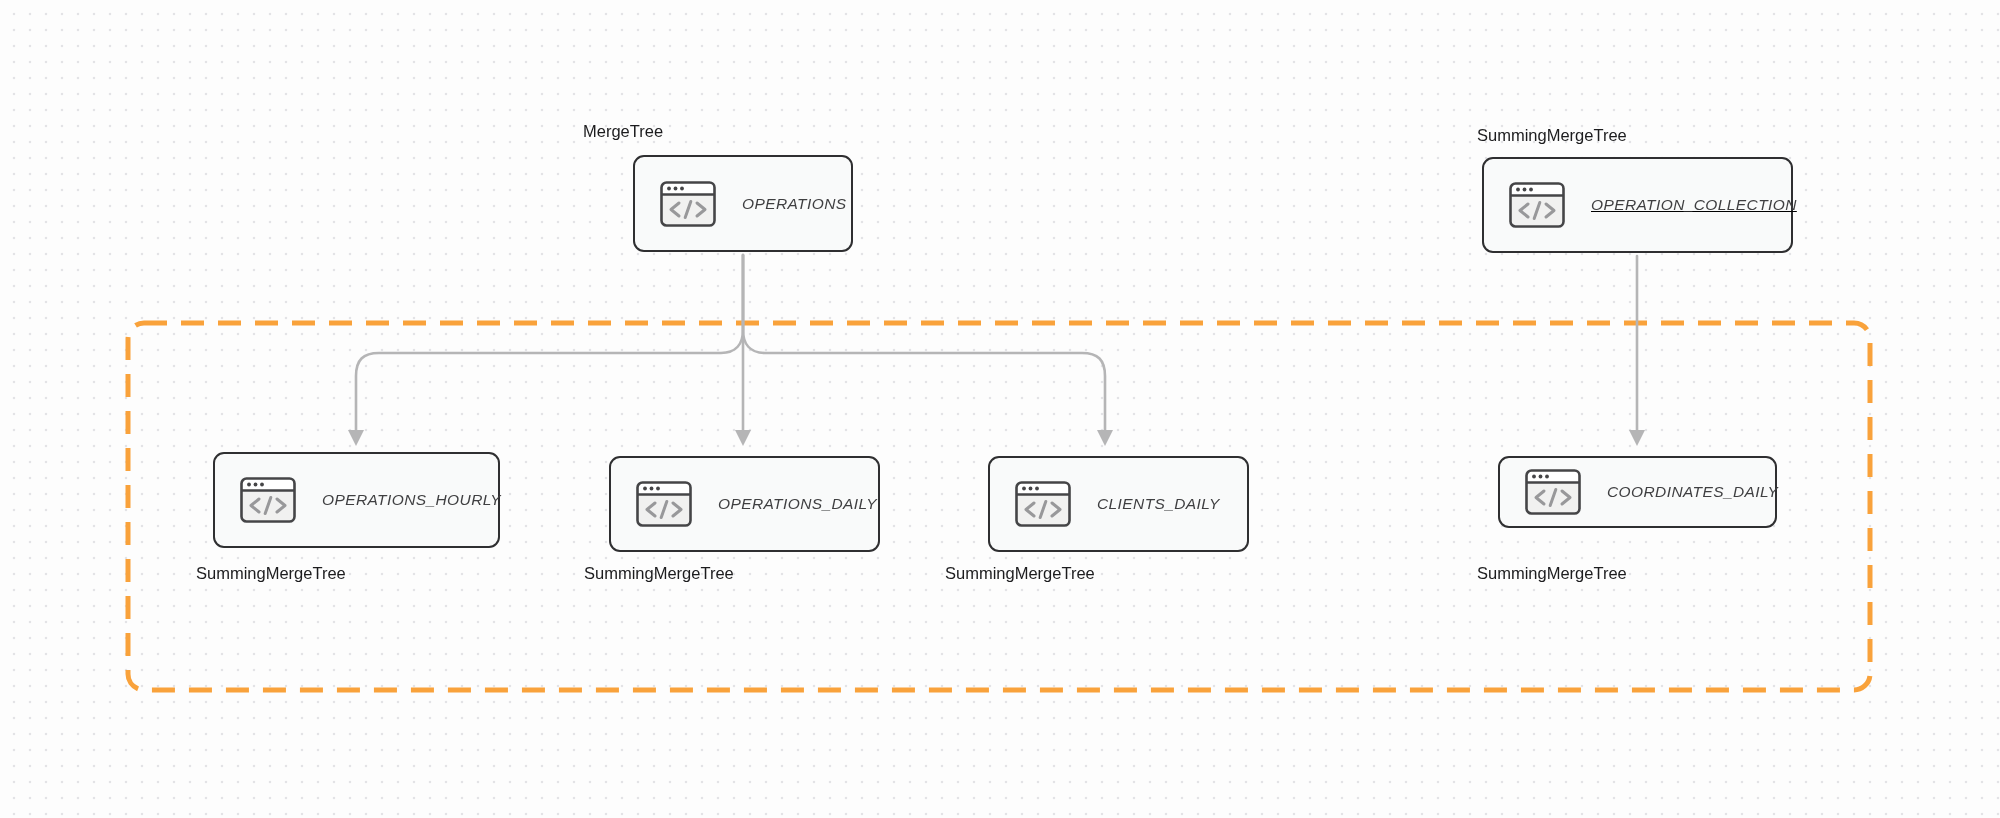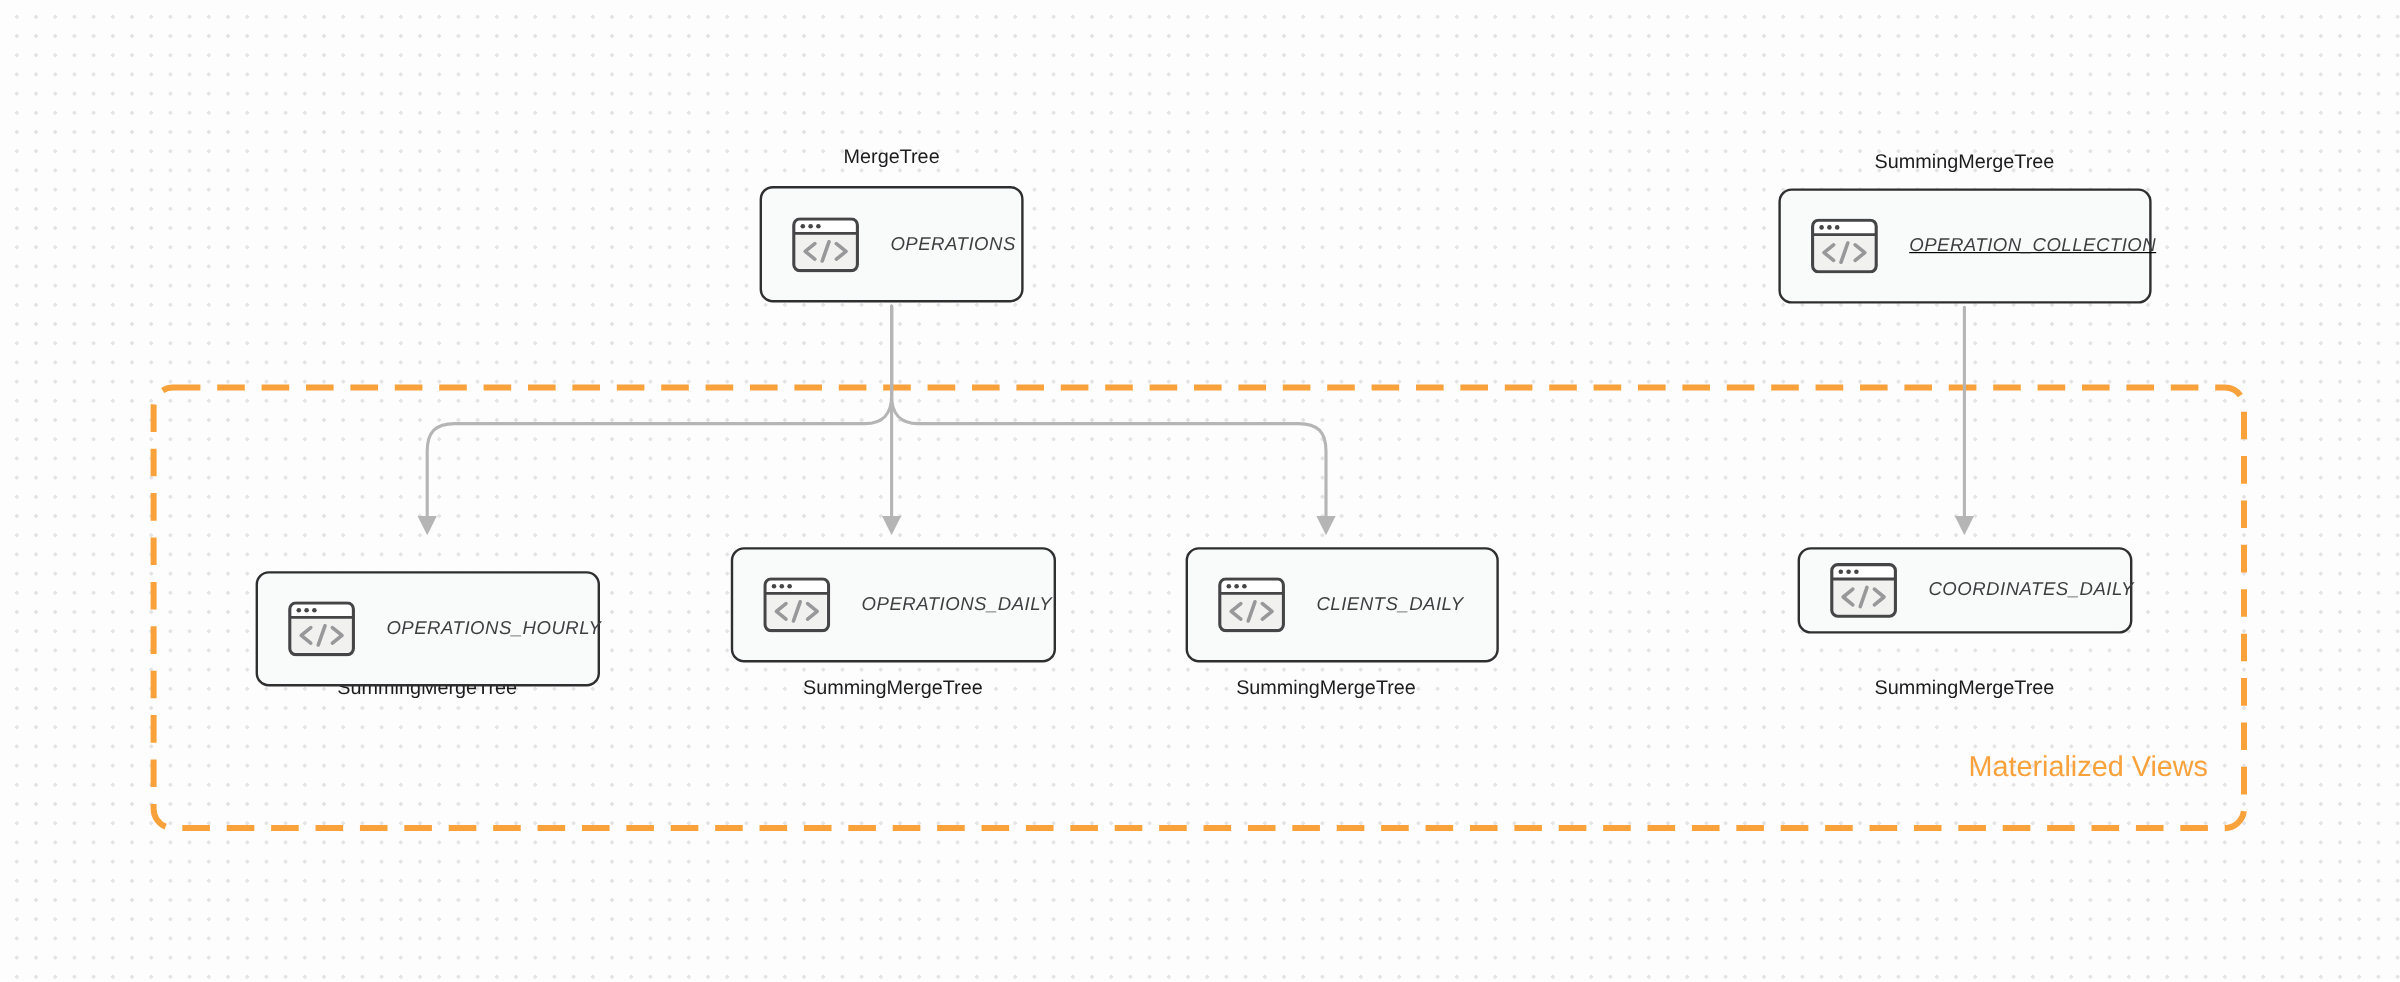--- a/index.html
+++ b/index.html
@@ -51,21 +51,21 @@
     font-weight: 500;
     font-size: 15.5px;
     letter-spacing: 0.4px;
     color: #3f3f41;
     white-space: nowrap;
   }
 
   .engine-label {
     position: absolute;
     width: 320px;
-    text-align: center;
+    text-align: left;
     font-size: 16.5px;
     font-weight: 500;
     color: #1c1c1e;
     white-space: nowrap;
   }
 
   .group-label {
     position: absolute;
     left: 1540px;
     top: 626px;
@@ -141,21 +141,21 @@
         <g stroke="#98989a" stroke-width="3" fill="none" stroke-linecap="round" stroke-linejoin="round">
           <path d="M19,22 L11,28.5 L19,35"></path>
             <path d="M37,22 L45,28.5 L37,35"></path>
             <path d="M30.8,20.5 L25.2,36.5"></path>
         </g>
       </svg>
     </span>
     <span class="title">OPERATION_COLLECTION</span>
   </div>
 
-  <div class="node" style="left:213px; top:476px; width:287px; height:96px;">
+  <div class="node" style="left:213px; top:452px; width:287px; height:96px;">
     <span class="icon">
       <svg width="56" height="46" viewBox="0 0 56 46">
         <rect x="1.5" y="1.5" width="53" height="43" rx="5" fill="#ffffff"></rect>
         <rect x="3" y="13.5" width="50" height="29.5" rx="3" fill="#f1f1f0"></rect>
         <rect x="1.5" y="1.5" width="53" height="43" rx="5" fill="none" stroke="#454547" stroke-width="2.6"></rect>
         <line x1="2" y1="13.5" x2="54" y2="13.5" stroke="#454547" stroke-width="2.4"></line>
         <circle cx="9" cy="7.5" r="1.9" fill="#454547"></circle>
           <circle cx="15.5" cy="7.5" r="1.9" fill="#454547"></circle>
           <circle cx="22" cy="7.5" r="1.9" fill="#454547"></circle>
         <g stroke="#98989a" stroke-width="3" fill="none" stroke-linecap="round" stroke-linejoin="round">
@@ -221,15 +221,14 @@
         <g stroke="#98989a" stroke-width="3" fill="none" stroke-linecap="round" stroke-linejoin="round">
           <path d="M19,22 L11,28.5 L19,35"></path>
             <path d="M37,22 L45,28.5 L37,35"></path>
             <path d="M30.8,20.5 L25.2,36.5"></path>
         </g>
       </svg>
     </span>
     <span class="title">COORDINATES_DAILY</span>
   </div>
 
-  <div class="group-label">Materialized Views</div>
 
 </div>
 
 </body></html>

